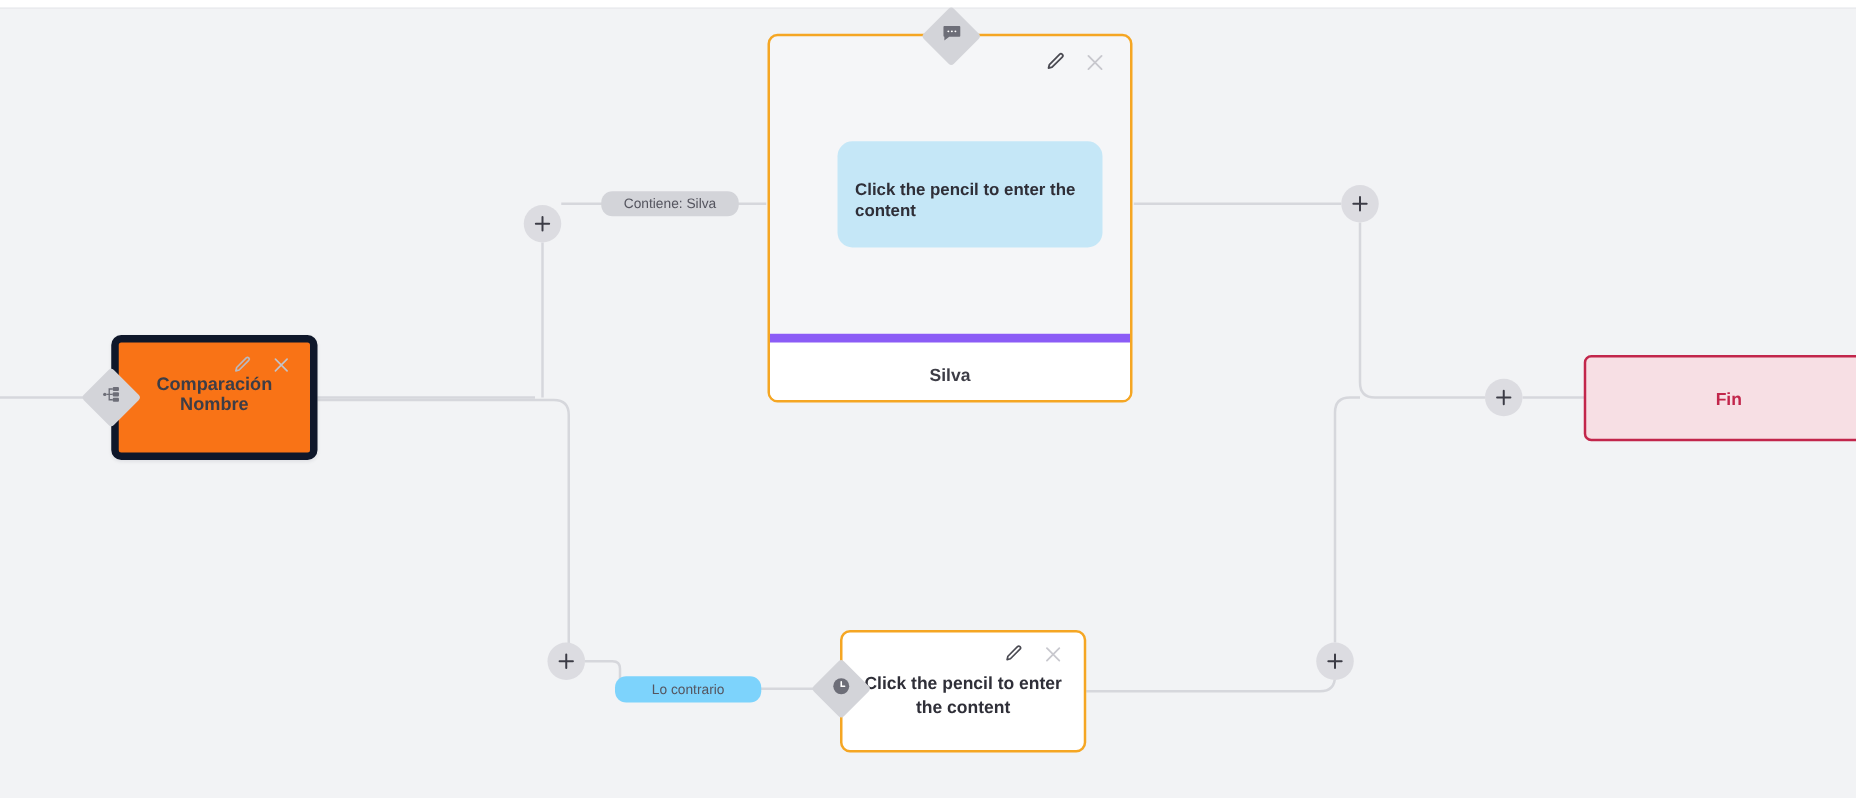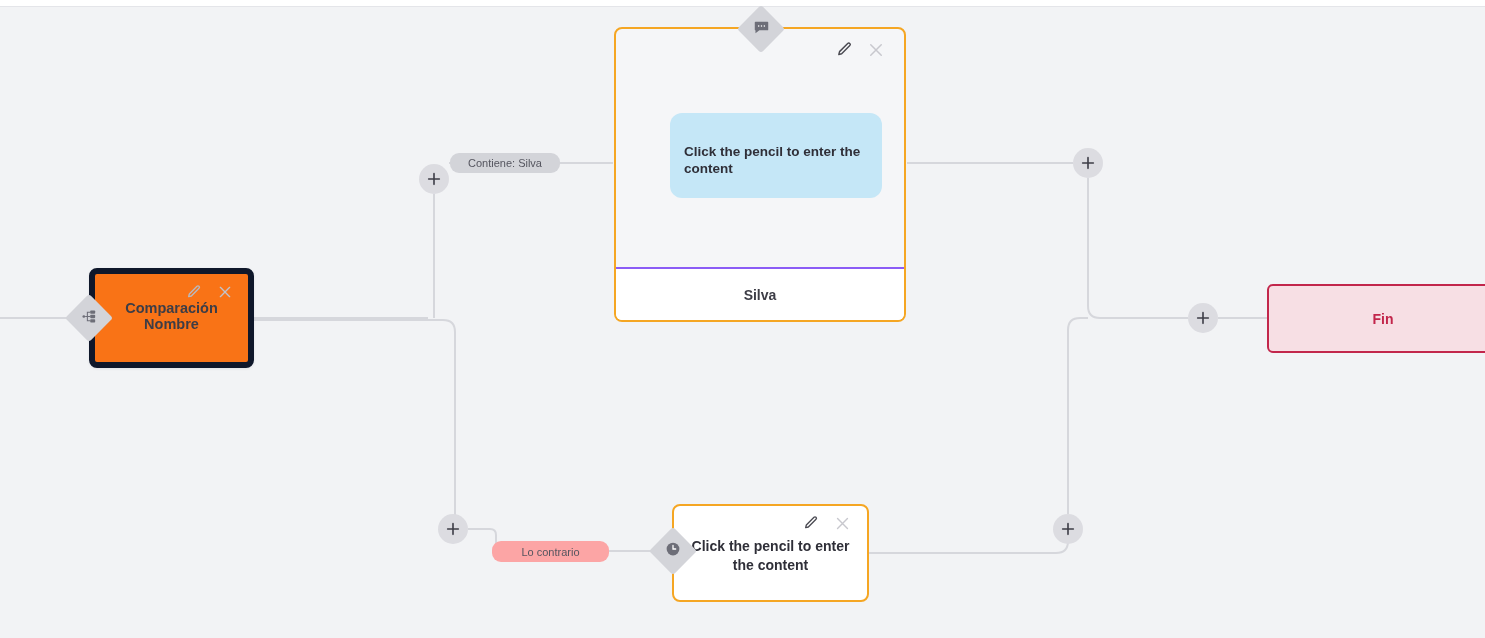--- a/index.html
+++ b/index.html
@@ -81,21 +81,21 @@
     font-size: 13.5px;
     line-height: 1.28;
     box-sizing: border-box;
   }
   .card-footer {
     position: absolute;
     left: 0;
     bottom: 0;
     width: 100%;
     background: #ffffff;
-    border-top: 2px solid #8b5cf6;
+    border-top: 7px solid #8b5cf6;
     box-sizing: border-box;
     text-align: center;
     color: #3d3d46;
     font-size: 14px;
   }
 
   
   .small-card {
     background: #ffffff;
     border: 2px solid #f5a623;
@@ -175,21 +175,21 @@
     display: flex;
     align-items: center;
     justify-content: center;
     border-radius: 9px;
     font-size: 11px;
     color: #55555f;
     box-sizing: border-box;
     white-space: nowrap;
   }
   .pill-gray { background: #d3d4d9; }
-  .pill-white { background: #fca5a5; }
+  .pill-white { background: #7dd3fc; }
 </style>
 </head>
 <body>
 
 <div id="canvas">
 
   <div id="topbar"></div>
 
   <svg id="wires" viewBox="0 0 1485 638" xmlns="http://www.w3.org/2000/svg">
 
@@ -249,21 +249,21 @@
   </div>
 
   <div class="plus" style="left:419px; top:164px;">
     <span>
       <svg width="16" height="16" viewBox="0 0 24 24" stroke="#3c3c46" stroke-width="2.4" stroke-linecap="round">
         <path d="M12 4 V20 M4 12 H20"></path>
       </svg>
     </span>
   </div>
 
-  <div class="pill pill-gray" style="left:450px; top:153px; width:110px; height:20px;">Contiene: Silva</div>
+  <div class="pill pill-gray" style="left:481px; top:153px; width:110px; height:20px;">Contiene: Silva</div>
 
   <div class="node msg-card" style="left:614px; top:27px; width:292px; height:295px;">
     <div class="msg-body">
       <div class="card-actions" style="right:20px; top:12px;">
         <span class="ico-btn">
           <svg width="17" height="17" viewBox="0 0 24 24" fill="none" stroke="#4a4a52" stroke-width="2" stroke-linecap="round" stroke-linejoin="round">
             <path d="M16.5 3.5a2.1 2.1 0 0 1 3 3L8 18l-4 1 1-4z"></path>
           </svg>
         </span>
         <span class="ico-btn">

